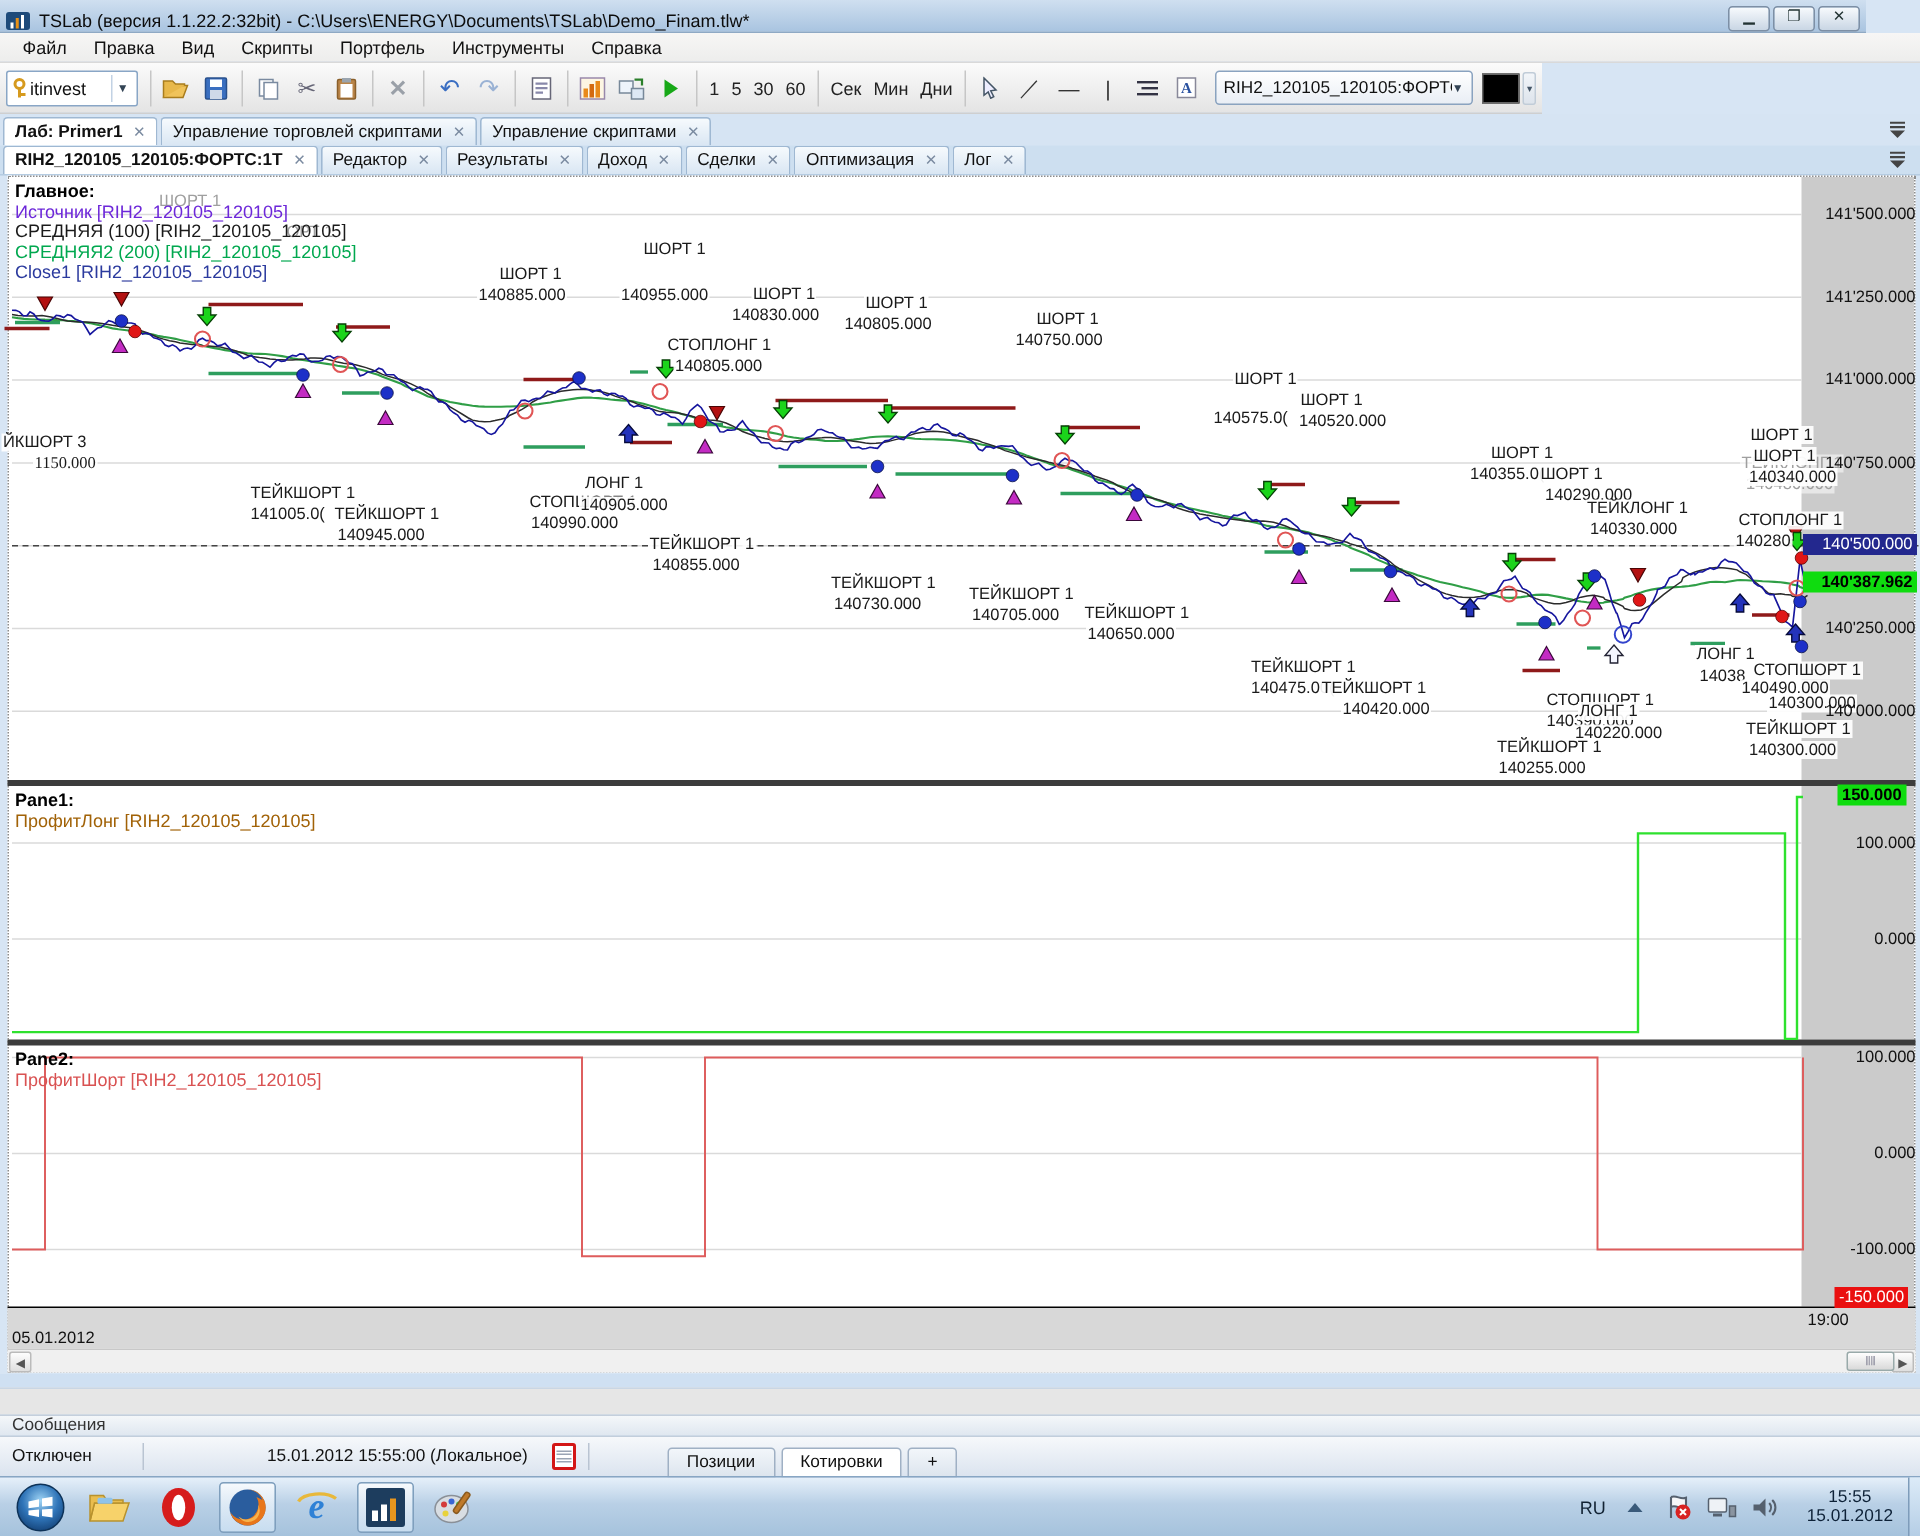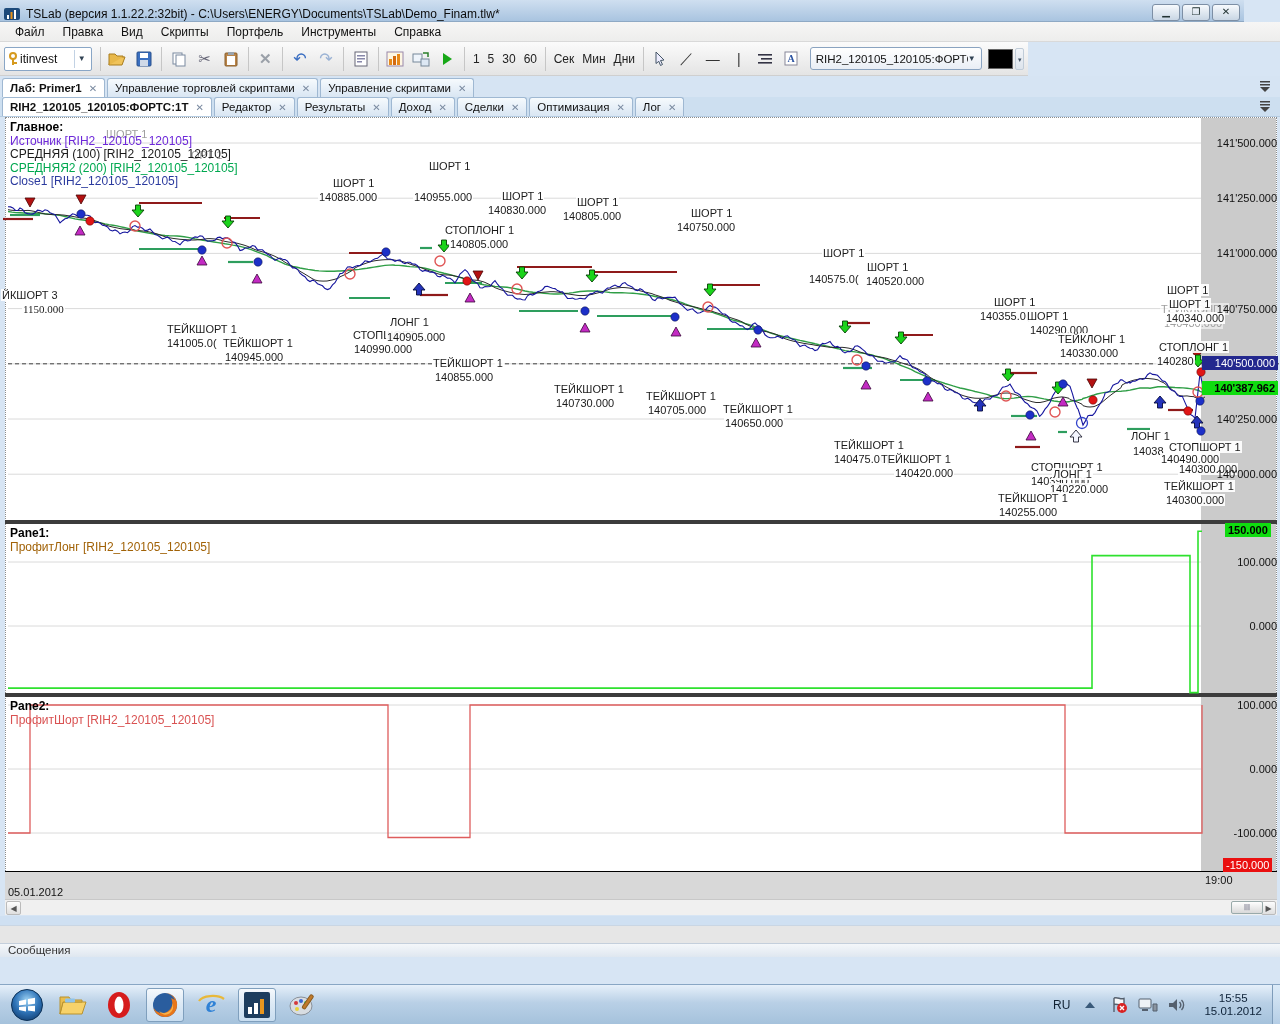--- a/index.html
+++ b/index.html
@@ -540,20 +540,37 @@
     <span class="scroll-arrow" style="margin-right:1px;">▶</span>
     <div id="hthumb">⦀⦀</div>
   </div>
 
   <div id="blue-strip" class="abs"></div>
   <div id="gap-strip" class="abs"></div>
   <div id="messages-bar" class="abs">
     <span>Сообщения</span>
   </div>
 
+  <div id="statusbar" class="abs">
+    <span id="status-conn">Отключен</span>
+    <span class="ssep"></span>
+    <span id="status-dt">15.01.2012 15:55:00 (Локальное)</span>
+    <span id="red-journal">
+        <i></i>
+        <i></i>
+        <i></i>
+        <i></i>
+      </span>
+    <span class="ssep"></span>
+    <span id="status-tabs">
+        <div class="stab">Позиции</div>
+        <div class="stab active">Котировки</div>
+        <div class="stab">+</div>
+      </span>
+  </div>
 
   <div id="taskbar" class="abs">
     <span class="task-item">
       <svg width="34" height="34">
           <defs>
             <radialGradient id="orb" cx="50%" cy="35%" r="70%">
               <stop offset="0%" stop-color="#9fd4f5"></stop>
               <stop offset="55%" stop-color="#2f74b8"></stop>
               <stop offset="100%" stop-color="#123f73"></stop>
             </radialGradient>

